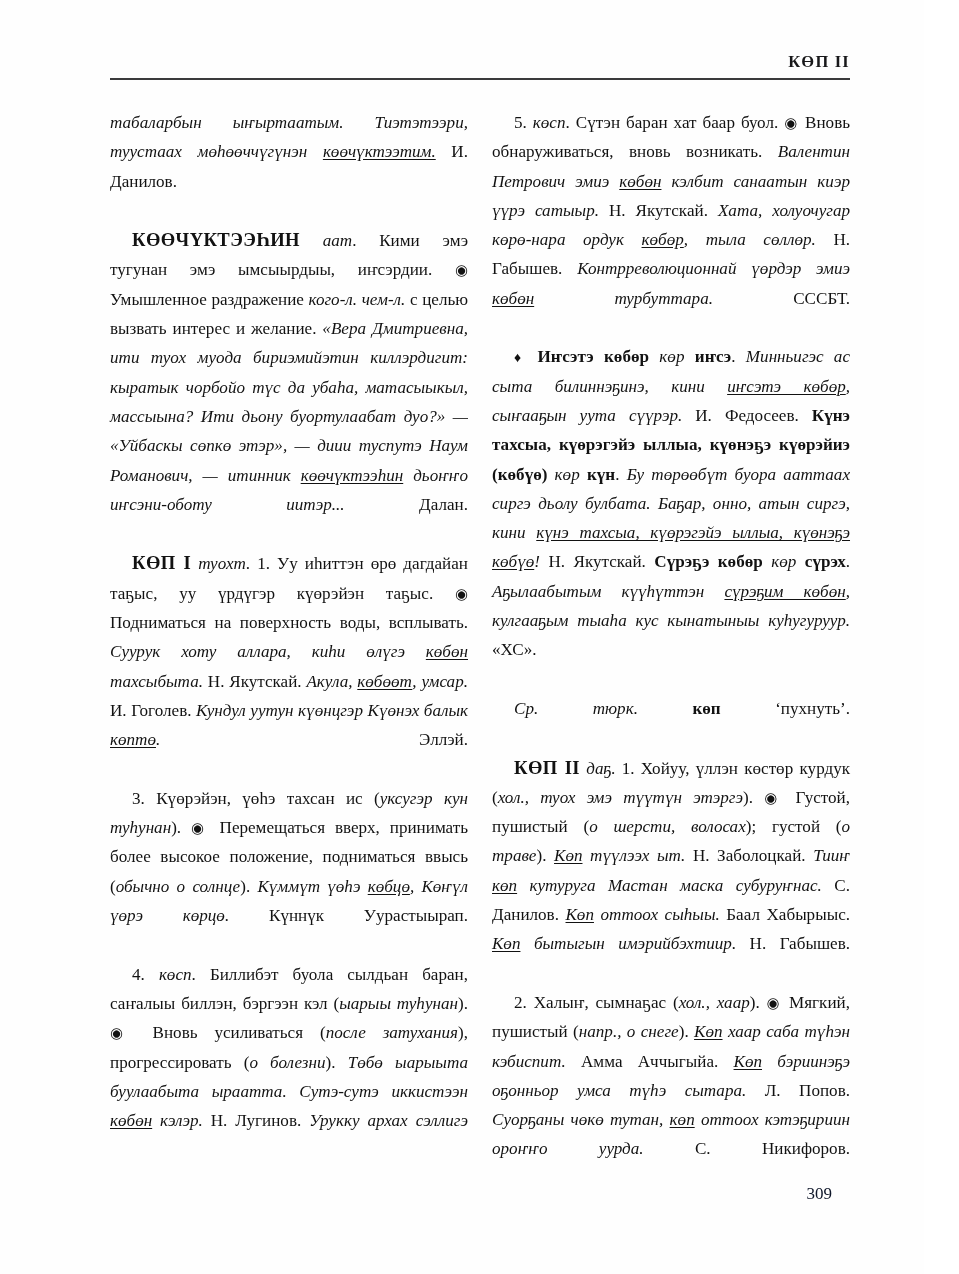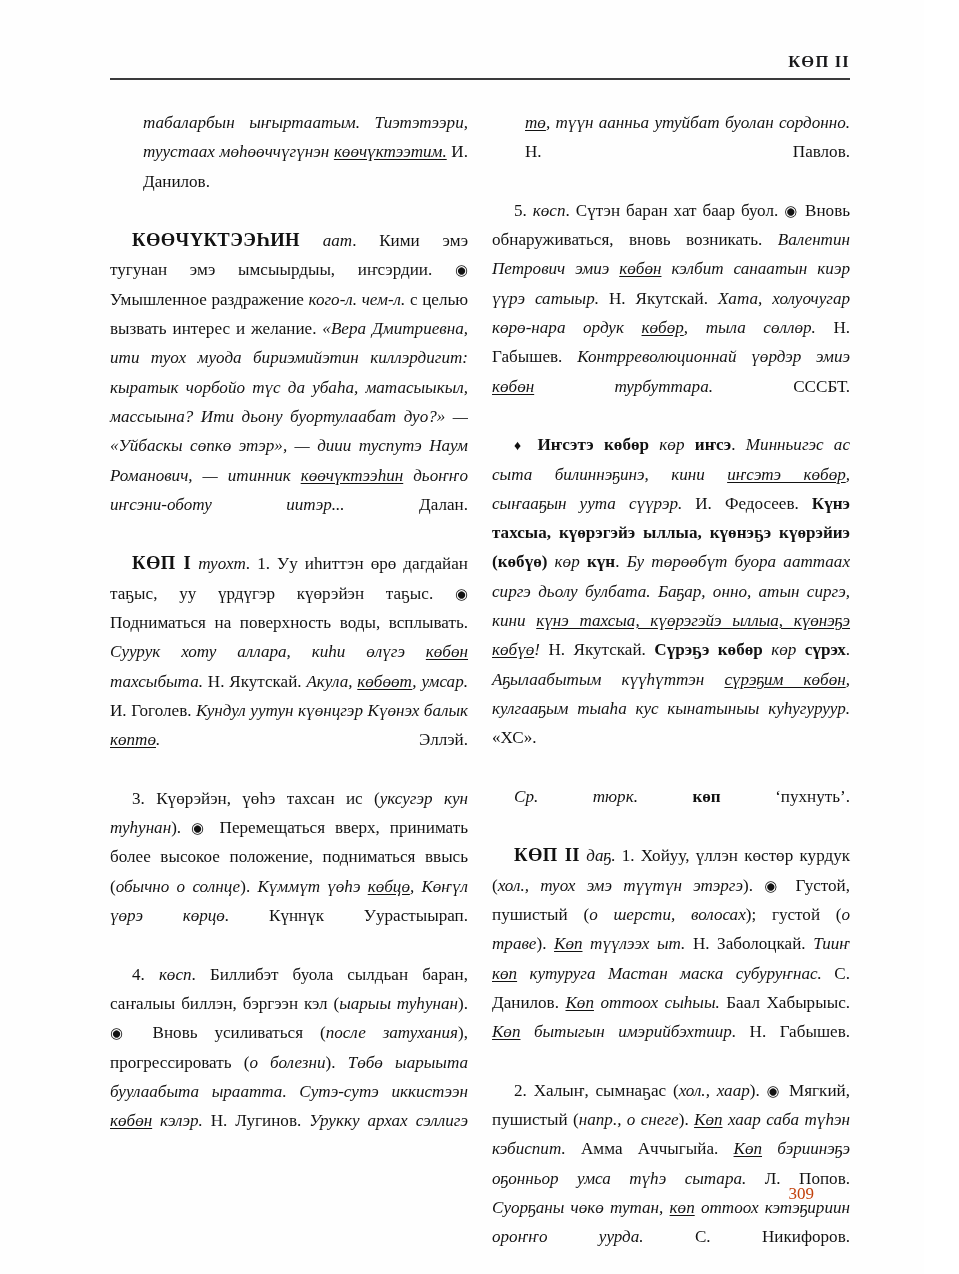--- a/index.html
+++ b/index.html
@@ -71,21 +71,21 @@
     margin: 0;
     padding: 0;
     font-size: 17.1px;
     line-height: 29.3px;
     text-align: justify;
     text-justify: inter-word;
     hyphens: none;
     text-indent: 0;
   }
   p.par.indent { text-indent: 22px; }
-  p.par.noindent { text-indent: 0; margin-left: 33px; }
+  p.par.noindent { text-indent: 0; }
 
   
   p.par::after {
     content: "";
     display: inline-block;
     width: 100%;
   }
 
   
   .i   { font-style: italic; }
@@ -99,24 +99,24 @@
     letter-spacing: 0;
   }
   .bullet-diamond {
     font-size: 14px;
     line-height: 1;
   }
 
   
   .folio {
     position: absolute;
-    right: 110px;
+    right: 92px;
     top: 1184px;
     font-size: 17px;
-    color: #c2410c;
+    color: #0f172a;
   }
 </style>
 </head>
 <body>
 
 <div class="page">
 
   <div class="runhead">
     <div class="runhead-title">КӨП II</div>
     <div class="runhead-rule"></div>
@@ -124,21 +124,20 @@
 
   <div class="columns">
     <div class="col col-left" id="col-left">
         <p class="par noindent"><span class="i">табаларбын ыҥыртаатым. Тиэтэтээри, туустаах мөһөөччүгүнэн </span><span class="iu">көөчүктээтим.</span><span> И. Данилов.</span></p>
         <p class="par indent"><span class="hw">КӨӨЧҮКТЭЭҺИН</span><span class="i"> аат</span><span>. Кими эмэ тугунан эмэ ымсыырдыы, иҥсэрдии. </span><span class="bullet-ring">◉</span><span> Умышленное раздражение </span><span class="i">кого-л. чем-л.</span><span> с целью вызвать интерес и желание. </span><span class="i">«Вера Дмитриевна, ити туох муода бириэмийэтин киллэрдигит: кыратык чорбойо түс да убаһа, матасыыкыл, массыына? Ити дьону буортулаабат дуо?» — «Уйбаскы сөпкө этэр», — диии туспутэ Наум Романович, — итинник </span><span class="iu">көөчүктээһин</span><span class="i"> дьоҥҥо иҥсэни-оботу иитэр...</span><span> Далан.</span></p>
         <p class="par indent"><span class="hw">КӨП I</span><span class="i"> туохт</span><span>. 1. Уу иһиттэн өрө дагдайан таҕыс, уу үрдүгэр күөрэйэн таҕыс. </span><span class="bullet-ring">◉</span><span> Подниматься на поверхность воды, всплывать. </span><span class="i">Суурук хоту аллара, киһи өлүгэ </span><span class="iu">көбөн</span><span class="i"> тахсыбыта.</span><span> Н. Якутскай. </span><span class="i">Акула, </span><span class="iu">көбөөт</span><span class="i">, умсар.</span><span> И. Гоголев. </span><span class="i">Кундул уутун күөнцгэр Күөнэх балык </span><span class="iu">көптө</span><span class="i">.</span><span> Эллэй.</span></p>
         <p class="par indent"><span>3. Күөрэйэн, үөһэ тахсан ис (</span><span class="i">уксугэр кун туһунан</span><span>). </span><span class="bullet-ring">◉</span><span> Перемещаться вверх, принимать более высокое положение, подниматься ввысь (</span><span class="i">обычно о солнце</span><span>). </span><span class="i">Күммүт үөһэ </span><span class="iu">көбцө</span><span class="i">, Көҥүл үөрэ көрцө.</span><span> Күннүк Уурастыырап.</span></p>
         <p class="par indent"><span>4. </span><span class="i">көсп</span><span>. Биллибэт буола сылдьан баран, саҥалыы биллэн, бэргээн кэл (</span><span class="i">ыарыы туһунан</span><span>). </span><span class="bullet-ring">◉</span><span> Вновь усиливаться (</span><span class="i">после затухания</span><span>), прогрессировать (</span><span class="i">о болезни</span><span>). </span><span class="i">Төбө ыарыыта буулаабыта ырaaтта. Сутэ-сутэ иккистээн </span><span class="iu">көбөн</span><span class="i"> кэлэр.</span><span> Н. Лугинов. </span><span class="i">Урукку архах сэллигэ </span></p>
       </div>
     <div class="col col-right" id="col-right">
-        <p class="par noindent"><span class="iu">тө</span><span class="i">, түүн аанньа утуйбат буолан сордонно.</span><span> Н. Павлов.</span></p>
         <p class="par indent"><span>5. </span><span class="i">көсп</span><span>. Сүтэн баран хат баар буол. </span><span class="bullet-ring">◉</span><span> Вновь обнаруживаться, вновь возникать. </span><span class="i">Валентин Петрович эмиэ </span><span class="iu">көбөн</span><span class="i"> кэлбит санаатын киэр үүрэ сатыыр.</span><span> Н. Якутскай. </span><span class="i">Хата, холуочугар көрө-нара ордук </span><span class="iu">көбөр</span><span class="i">, тыла сөллөр.</span><span> Н. Габышев. </span><span class="i">Контрреволюционнай үөрдэр эмиэ </span><span class="iu">көбөн</span><span class="i"> турбуттара.</span><span> СССБТ.</span></p>
         <p class="par indent"><span class="bullet-diamond">♦</span><span class="b"> Иҥсэтэ көбөр</span><span class="i"> көр</span><span class="b"> иҥсэ</span><span>. </span><span class="i">Минньигэс ас сыта билиннэҕинэ, кини </span><span class="iu">иҥсэтэ көбөр</span><span class="i">, сыҥааҕын уута сүүрэр.</span><span> И. Федосеев. </span><span class="b">Күнэ тахсыа, күөрэгэйэ ыллыа, күөнэҕэ күөрэйиэ (көбүө)</span><span class="i"> көр</span><span class="b"> күн</span><span>. </span><span class="i">Бу төрөөбүт буора ааттаах сиргэ дьолу булбата. Баҕар, онно, атын сиргэ, кини </span><span class="iu">күнэ тахсыа, күөрэгэйэ ыллыа, күөнэҕэ көбүө</span><span class="i">!</span><span> Н. Якутскай. </span><span class="b">Сүрэҕэ көбөр</span><span class="i"> көр</span><span class="b"> сүрэх</span><span>. </span><span class="i">Аҕылаабытым күүһүттэн </span><span class="iu">сүрэҕим көбөн</span><span class="i">, кулгааҕым тыаһa кус кынатыныы куһугуруур.</span><span> «ХС».</span></p>
         <p class="par indent"><span class="i">Ср. тюрк.</span><span class="b"> көп</span><span> ‘пухнуть’.</span></p>
         <p class="par indent"><span class="hw">КӨП II</span><span class="i"> даҕ</span><span>. 1. Хойуу, үллэн көстөр курдук (</span><span class="i">хол., туох эмэ түүтүн этэргэ</span><span>). </span><span class="bullet-ring">◉</span><span> Густой, пушистый (</span><span class="i">о шерсти, волосах</span><span>); густой (</span><span class="i">о траве</span><span>). </span><span class="iu">Көп</span><span class="i"> түүлээх ыт.</span><span> Н. Заболоцкай. </span><span class="i">Тииҥ </span><span class="iu">көп</span><span class="i"> кутуруга Мастан маска субуруҥнас.</span><span> С. Данилов. </span><span class="iu">Көп</span><span class="i"> оттоох сыһыы.</span><span> Баал Хабырыыс. </span><span class="iu">Көп</span><span class="i"> бытыгын имэрийбэхтиир.</span><span> Н. Габышев.</span></p>
         <p class="par indent"><span>2. Халыҥ, сымнаҕас (</span><span class="i">хол., хаар</span><span>). </span><span class="bullet-ring">◉</span><span> Мягкий, пушистый (</span><span class="i">напр., о снеге</span><span>). </span><span class="iu">Көп</span><span class="i"> хаар саба түһэн кэбиспит.</span><span> Амма Аччыгыйа. </span><span class="iu">Көп</span><span class="i"> бэриинэҕэ оҕонньор умса түһэ сытара.</span><span> Л. Попов. </span><span class="i">Суорҕаны чөкө тутан, </span><span class="iu">көп</span><span class="i"> оттоох кэтэҕириин ороҥҥо уурда.</span><span> С. Никифоров.</span></p>
       </div>
   </div>
 
   <div class="folio">309</div>
 

